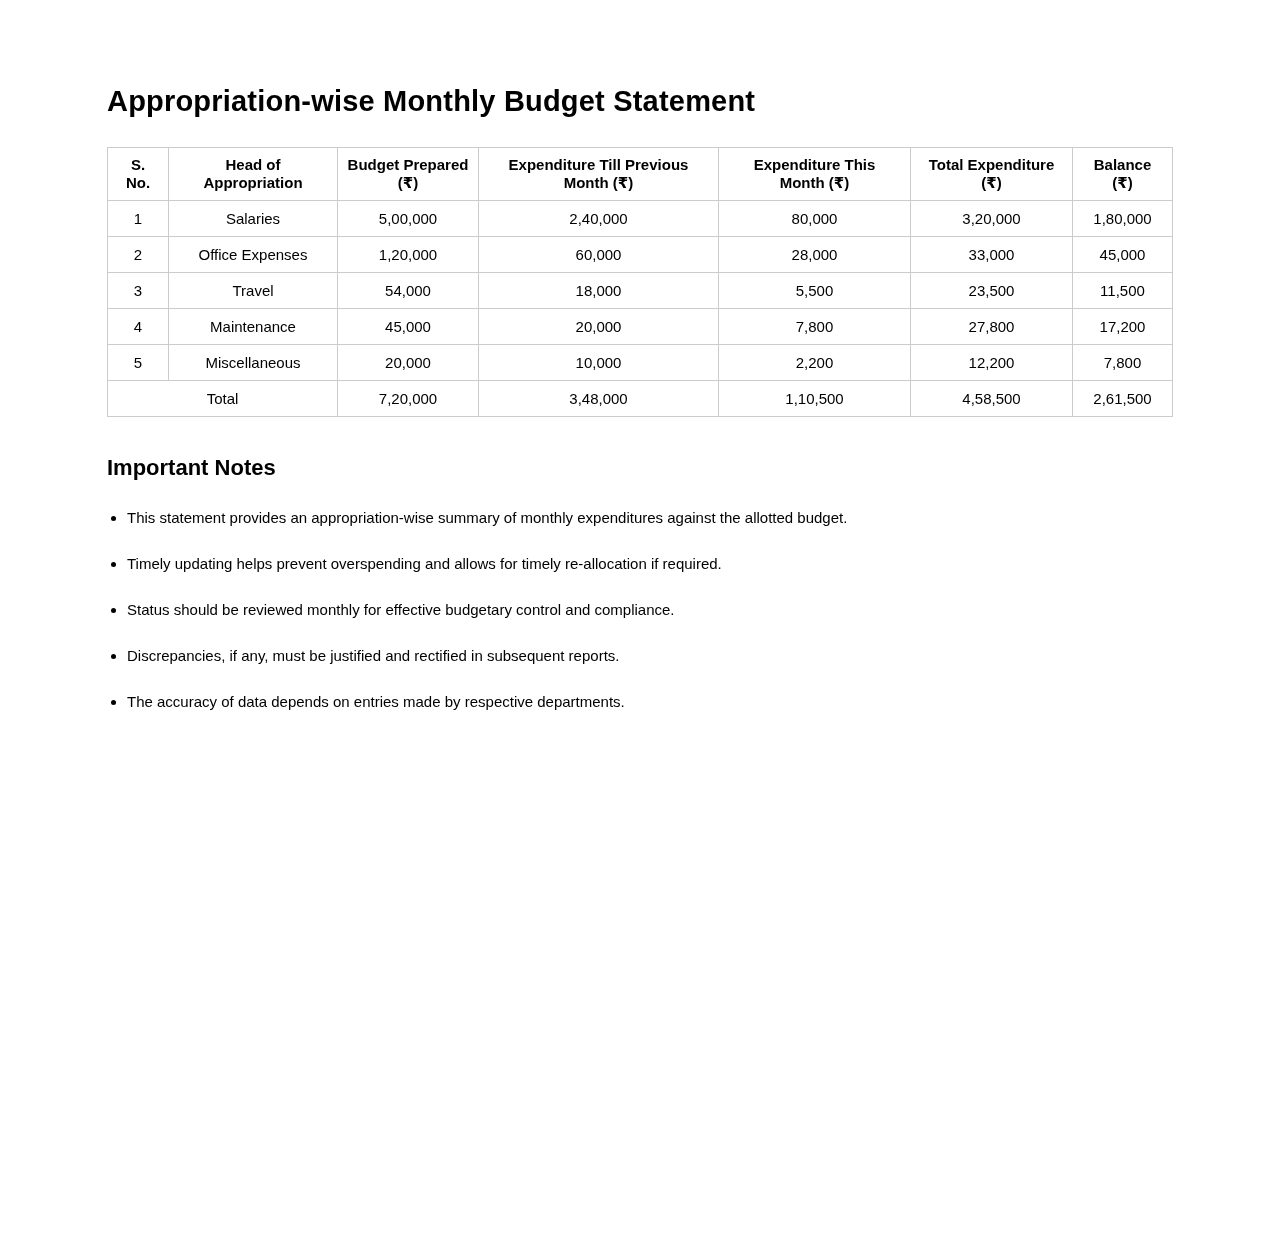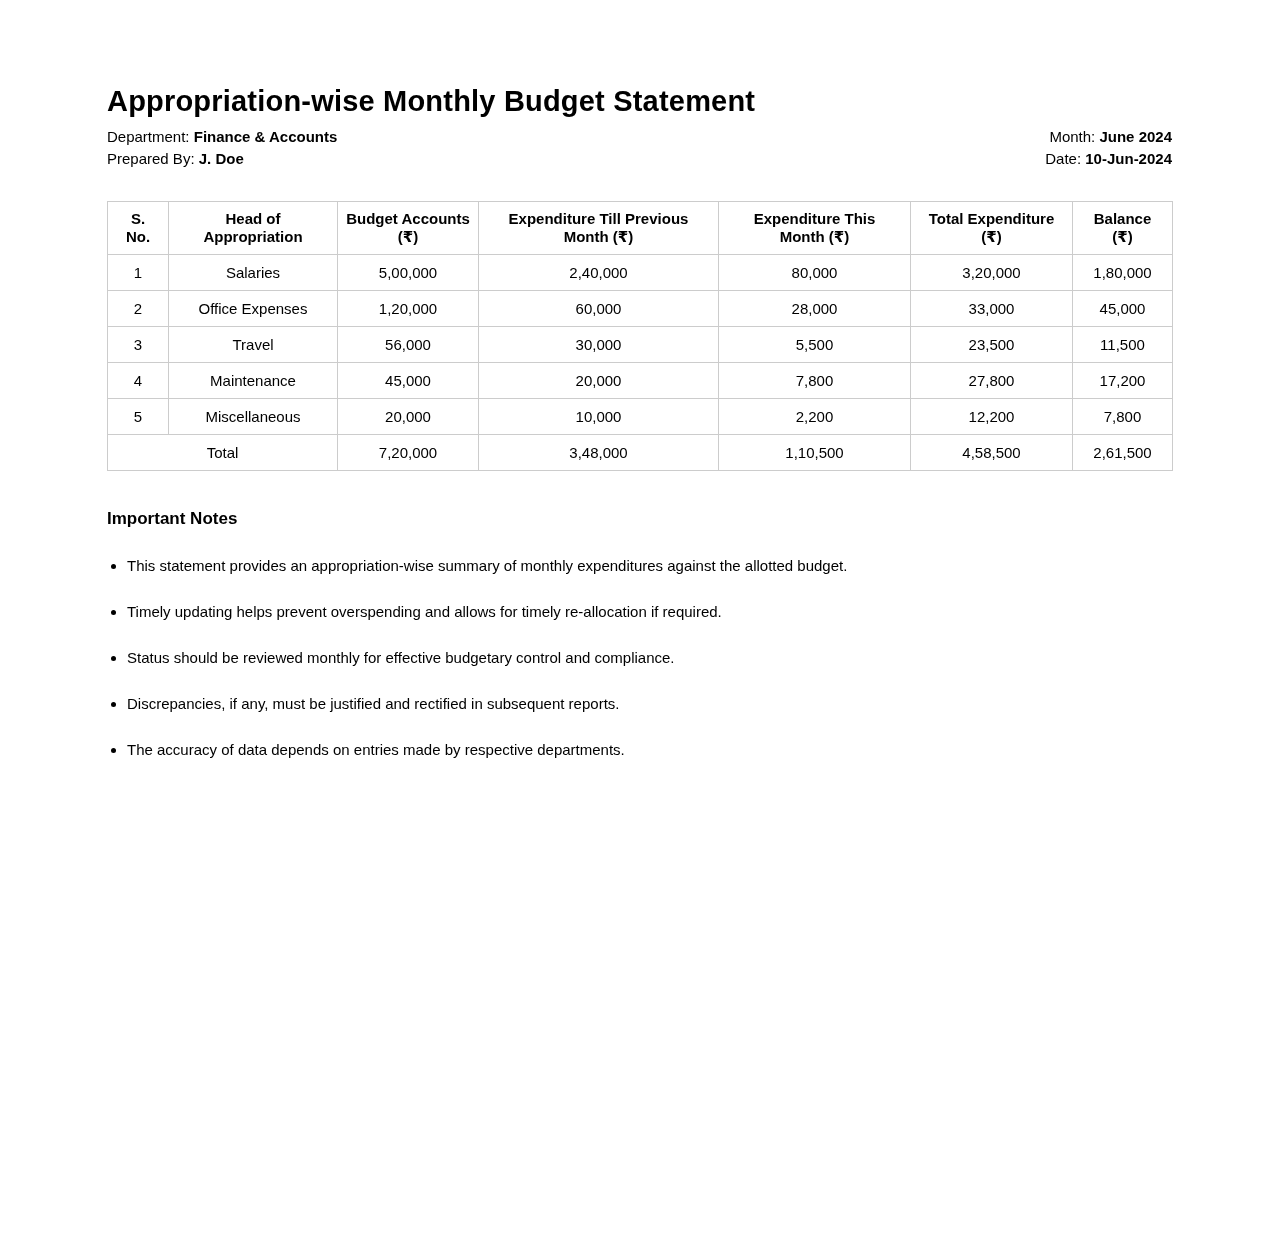--- a/index.html
+++ b/index.html
@@ -55,69 +55,59 @@
     font-weight: bold;
     white-space: pre-line;
     line-height: 18px;
   }
   table.budget-table tfoot td {
     font-weight: normal;
   }
 
   .notes-heading {
     margin: 38px 0 0 0;
-    font-size: 17px;
+    font-size: 22px;
     font-weight: bold;
   }
   ul.notes-list {
     margin: 21px 0 0 0;
     padding-left: 20px;
     font-size: 15px;
   }
   ul.notes-list li {
     margin-bottom: 14px;
     line-height: 18px;
     margin-top: 28px;
   }
 </style>
 </head>
 <body>
 
 <div class="page">
 
   <h1 class="doc-title">Appropriation-wise Monthly Budget Statement</h1>
 
-  <div class="meta-row">
-    <div class="meta-left">
-      <div class="meta-line"><span>Department: </span><b>Finance &amp; Accounts</b></div>
-      <div class="meta-line"><span>Prepared By: </span><b>J. Doe</b></div>
-    </div>
-    <div class="meta-right">
-      <div class="meta-line"><span>Month: </span><b>June 2024</b></div>
-      <div class="meta-line"><span>Date: </span><b>10-Jun-2024</b></div>
-    </div>
-  </div>
 
   <table class="budget-table">
     <colgroup>
         <col style="width: 61px;">
         <col style="width: 169px;">
         <col style="width: 141px;">
         <col style="width: 240px;">
         <col style="width: 192px;">
         <col style="width: 162px;">
         <col style="width: 100px;">
       </colgroup>
     <thead>
       <tr>
         <th>S.
 No.</th>
         <th>Head of
 Appropriation</th>
-        <th>Budget Accounts
+        <th>Budget Prepared
 (₹)</th>
         <th>Expenditure Till Previous
 Month (₹)</th>
         <th>Expenditure This
 Month (₹)</th>
         <th>Total Expenditure
 (₹)</th>
         <th>Balance
 (₹)</th>
       </tr>
@@ -137,22 +127,22 @@
           <td>Office Expenses</td>
           <td>1,20,000</td>
           <td>60,000</td>
           <td>28,000</td>
           <td>33,000</td>
           <td>45,000</td>
         </tr>
         <tr>
           <td>3</td>
           <td>Travel</td>
-          <td>56,000</td>
-          <td>30,000</td>
+          <td>54,000</td>
+          <td>18,000</td>
           <td>5,500</td>
           <td>23,500</td>
           <td>11,500</td>
         </tr>
         <tr>
           <td>4</td>
           <td>Maintenance</td>
           <td>45,000</td>
           <td>20,000</td>
           <td>7,800</td>

